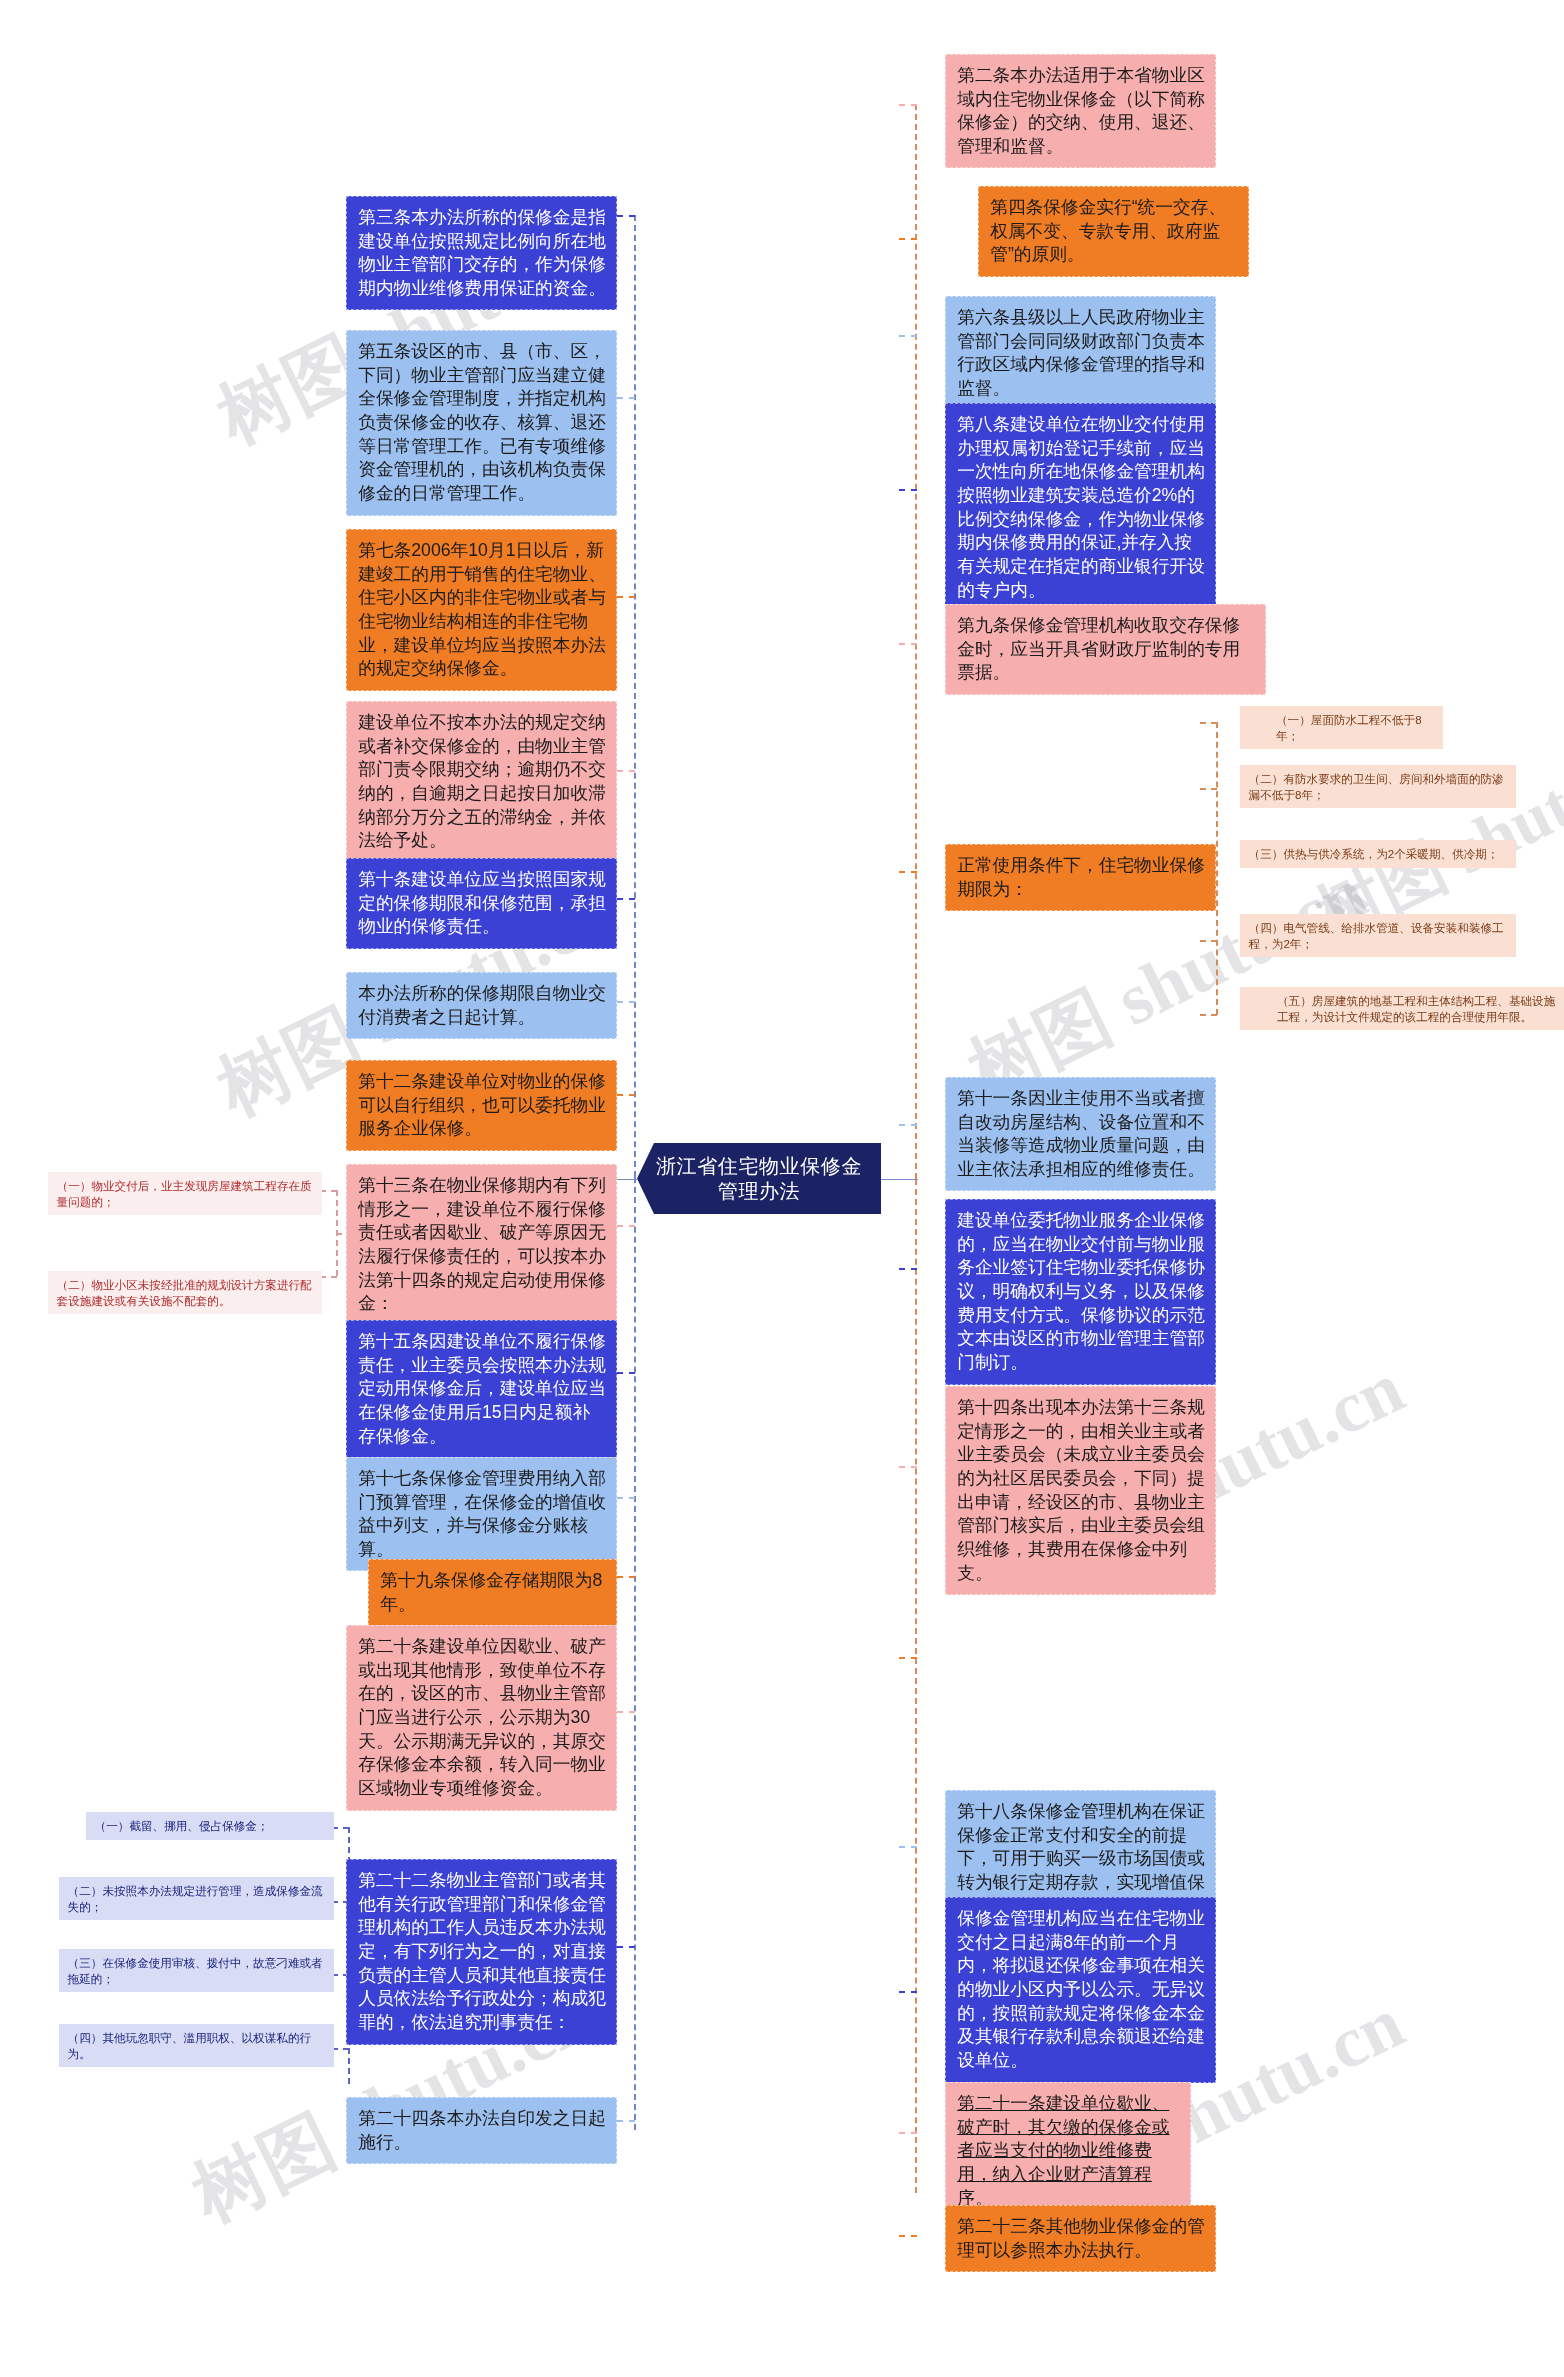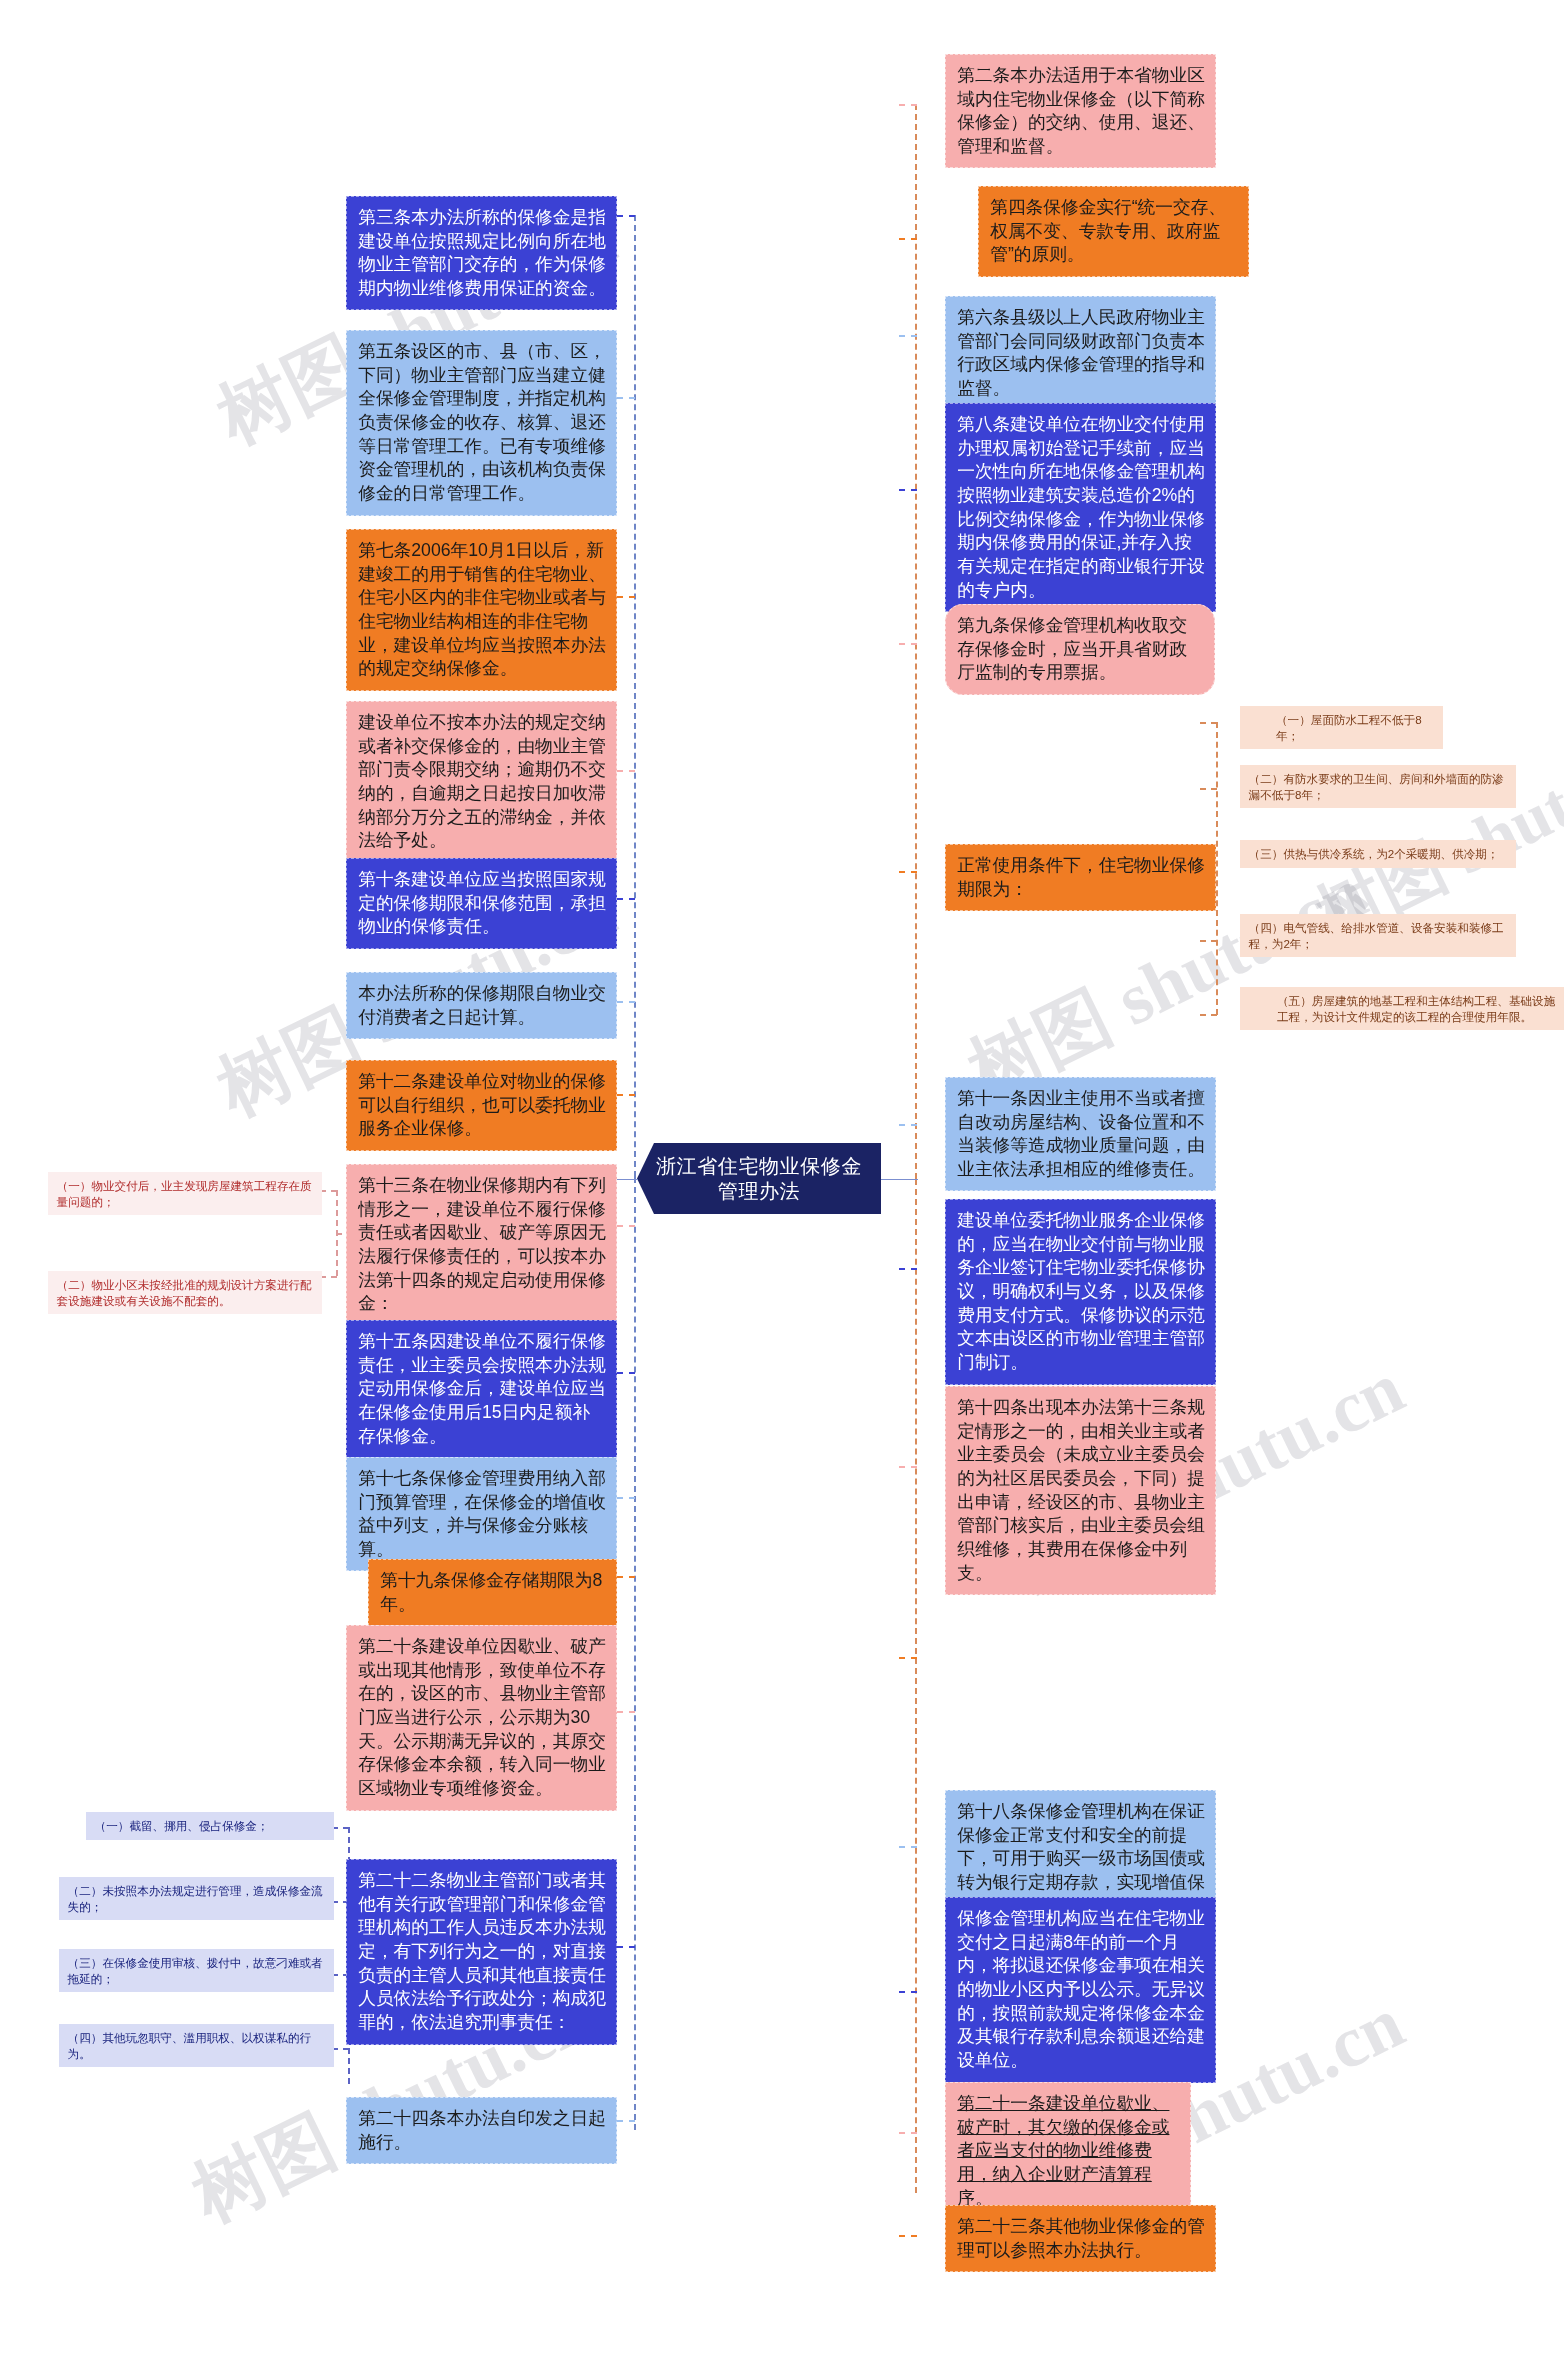--- a/index.html
+++ b/index.html
@@ -215,21 +215,21 @@
   </div>
 
   <div class="node n-lightblue" style="left:945px;top:296px;width:271px;">
     <span class="txt">第六条县级以上人民政府物业主管部门会同同级财政部门负责本行政区域内保修金管理的指导和监督。</span>
   </div>
 
   <div class="node n-deepblue" style="left:945px;top:403px;width:271px;">
     <span class="txt">第八条建设单位在物业交付使用办理权属初始登记手续前，应当一次性向所在地保修金管理机构按照物业建筑安装总造价2%的比例交纳保修金，作为物业保修期内保修费用的保证,并存入按有关规定在指定的商业银行开设的专户内。</span>
   </div>
 
-  <div class="node n-pink" style="left:945px;top:604px;width:270px;border-radius:18px;">
+  <div class="node n-pink" style="left:945px;top:604px;width:321px;">
     <span class="txt">第九条保修金管理机构收取交存保修金时，应当开具省财政厅监制的专用票据。</span>
   </div>
 
   <div class="node n-orange" style="left:945px;top:844px;width:271px;">
     <span class="txt">正常使用条件下，住宅物业保修期限为：</span>
   </div>
 
   <div class="node n-lightblue" style="left:945px;top:1077px;width:271px;">
     <span class="txt">第十一条因业主使用不当或者擅自改动房屋结构、设备位置和不当装修等造成物业质量问题，由业主依法承担相应的维修责任。</span>
   </div>

